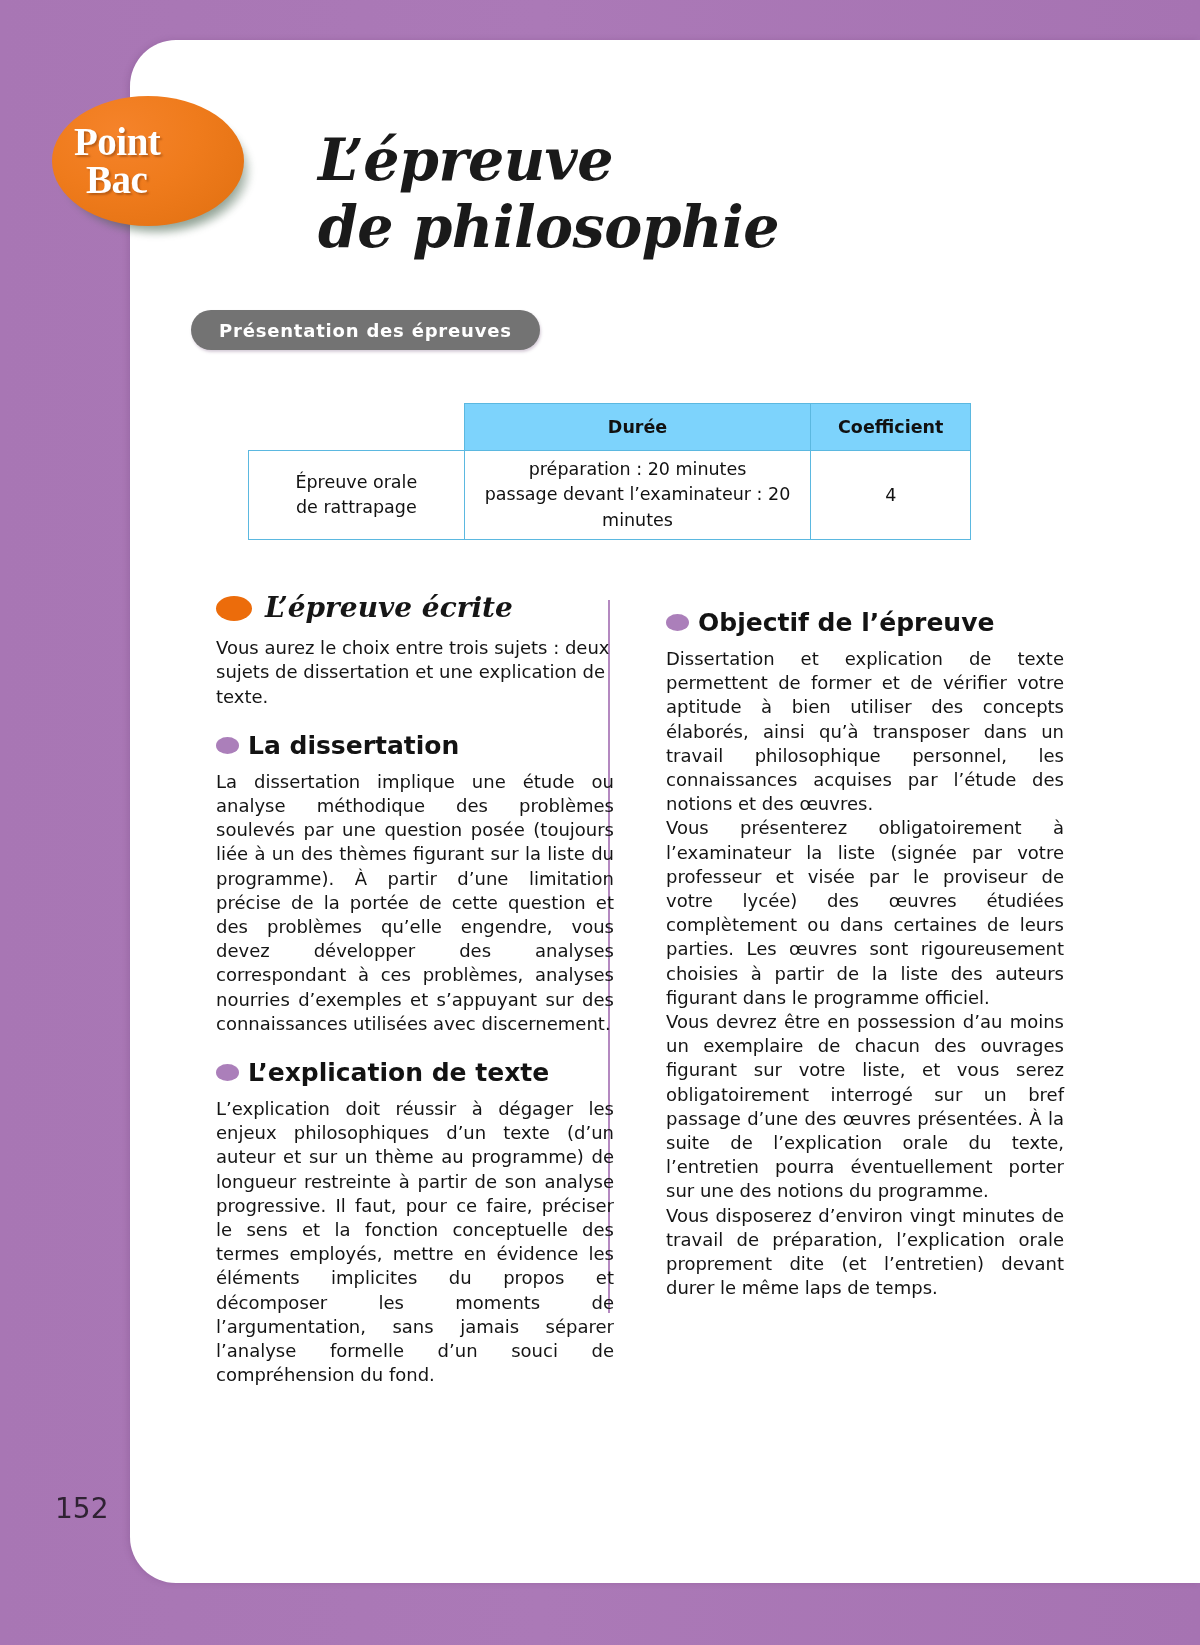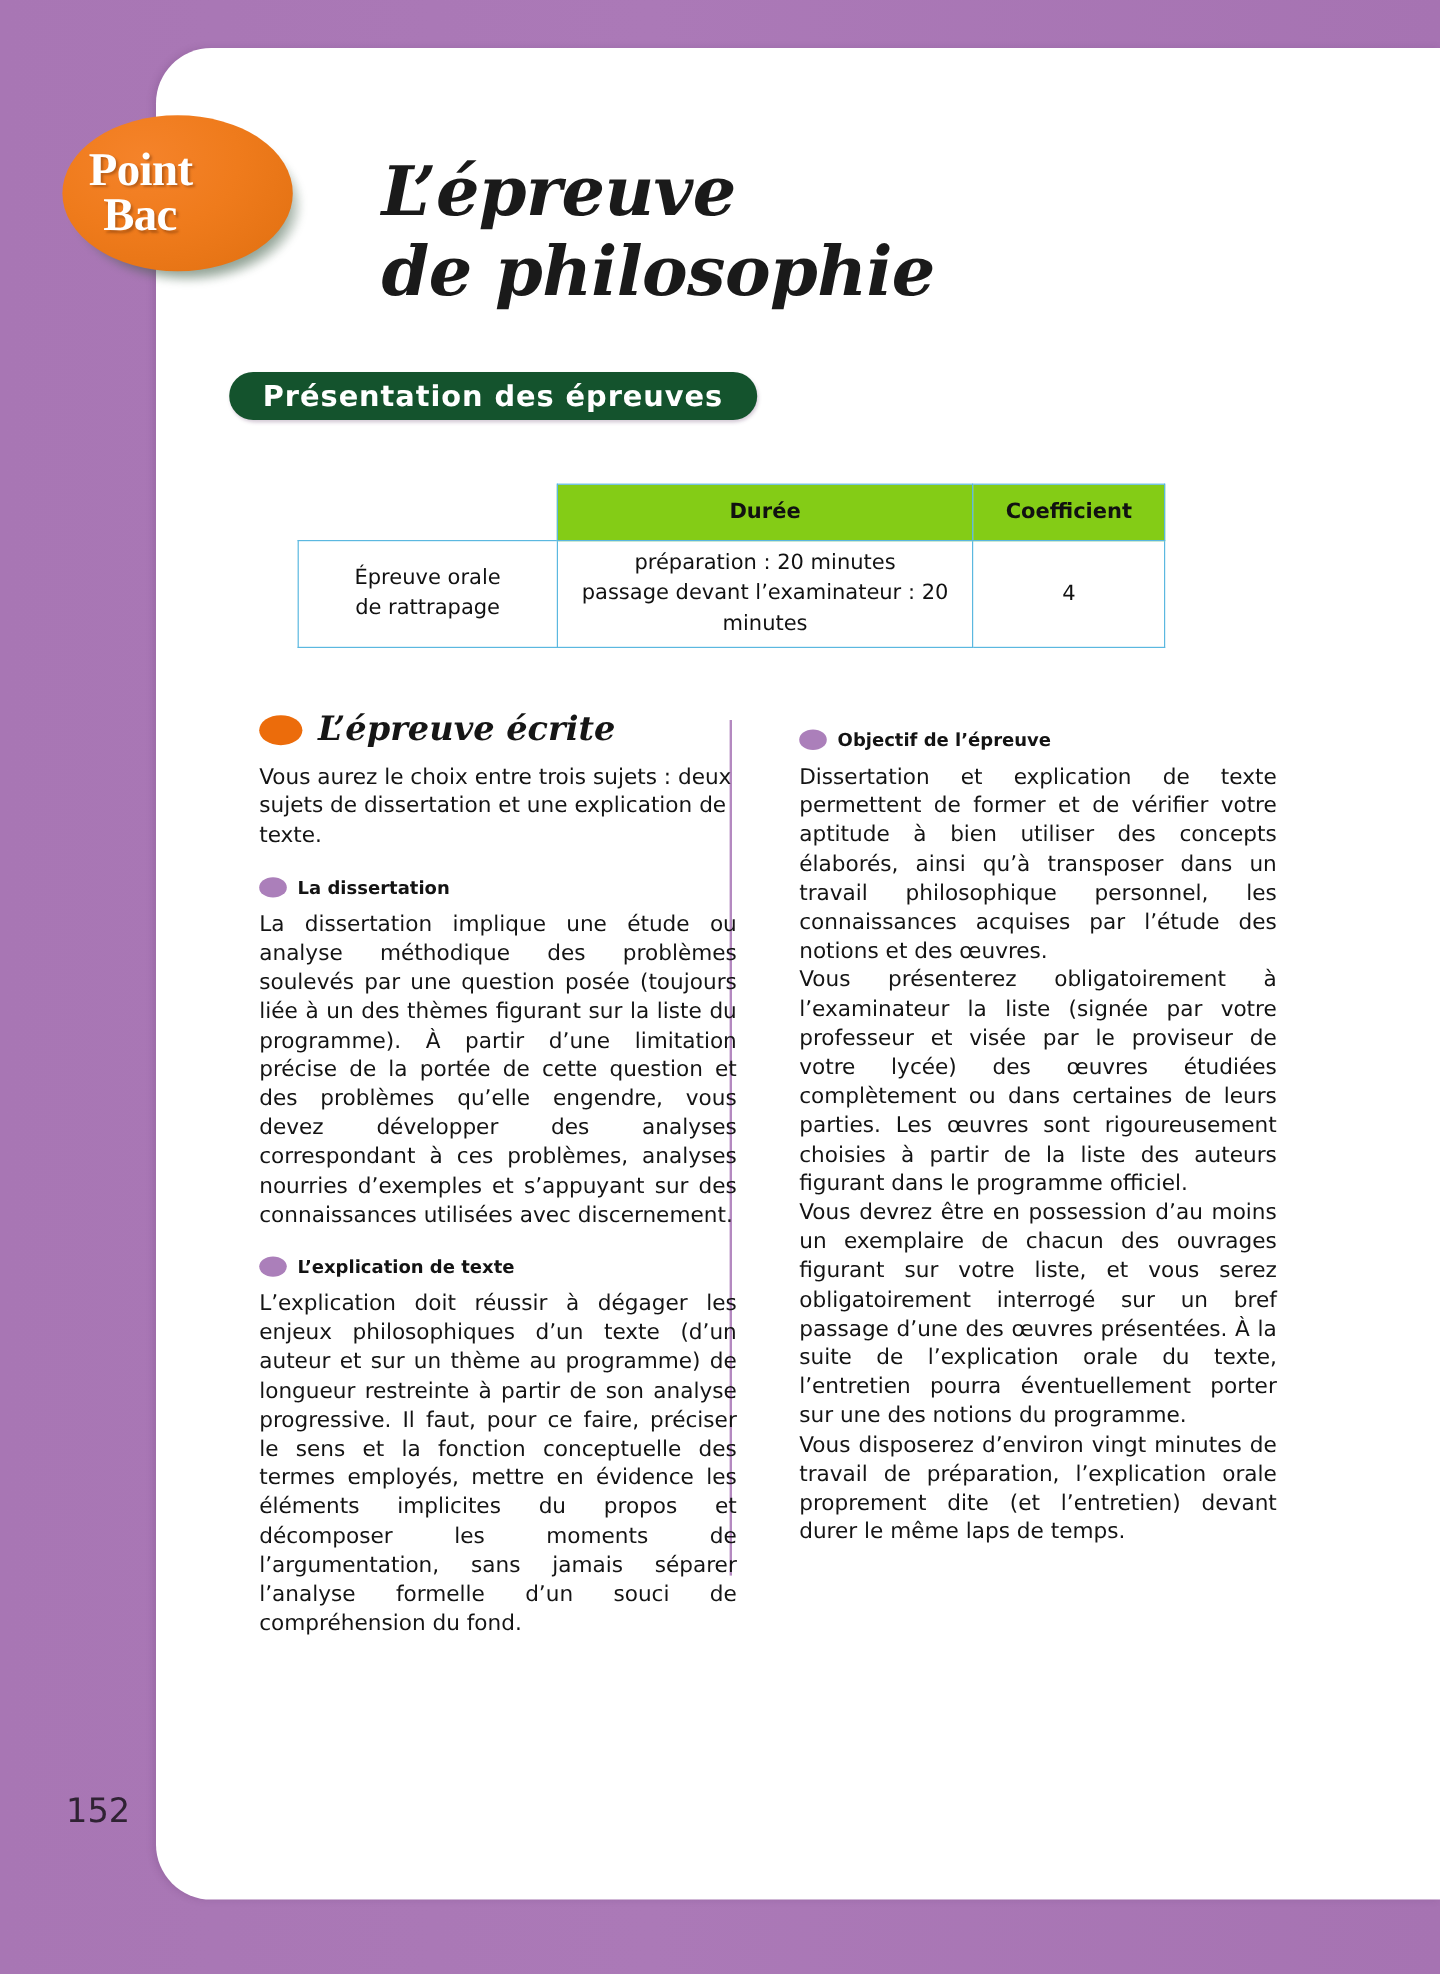--- a/index.html
+++ b/index.html
@@ -77,26 +77,26 @@
   }
   .page-title span{display:block;}
 
   
   .banner{
     position:absolute;
     left:191px;top:310px;
     height:40px;
     padding:0 28px;
     display:flex;align-items:center;
-    background:#14532d;
+    background:#737373;
     border-radius:20px;
     color:#ffffff;
     font-family:"DejaVu Sans", sans-serif;
     font-weight:bold;
-    font-size:24px;
+    font-size:18px;
     letter-spacing:.8px;
     box-shadow:1px 2px 3px rgba(90,50,100,.25);
   }
 
   
   .tbl{
     position:absolute;
     left:248px;top:403px;
     width:723px;
     border-collapse:collapse;
@@ -105,21 +105,21 @@
   .tbl td,.tbl th{
     border:1px solid #5bb8e0;
     font-size:17.5px;
     color:#111;
     padding:6px 8px;
     text-align:center;
     font-weight:normal;
   }
   .tbl .corner{border:none;background:transparent;}
   .tbl thead th{
-    background:#84cc16;
+    background:#7dd3fc;
     font-weight:bold;
     height:34px;
   }
   .tbl .rowlabel{width:214px;}
   .tbl .coefcell{width:148px;}
   .tbl .durcell{width:360px;}
   .tbl .two-line{line-height:1.45;}
 
   
   .cols{
@@ -149,24 +149,24 @@
   .h-orange .dot{
     flex:0 0 auto;
     width:36px;height:25px;border-radius:50%;
     background:#ec6c0b;
     margin-right:13px;
   }
   .h-orange.two-line{display:block;}
   .h-orange.two-line .dot{display:inline-block;vertical-align:-3px;margin-right:13px;}
 
   .h-purple{
-    display:flex;align-items:flex-start;
-    font-family:"DejaVu Sans", sans-serif;
-    font-weight:bold;
-    font-size:15px;color:#131313;
+    display:flex;align-items:center;
+    font-family:"DejaVu Sans", sans-serif;
+    font-weight:bold;
+    font-size:25px;color:#131313;
     margin:22px 0 10px 0;
   }
   .h-purple .dot{
     flex:0 0 auto;
     width:23px;height:17px;border-radius:50%;
     background:#ab7fba;
     margin-right:9px;
   }
   p.body{
     margin:0 0 0 0;

